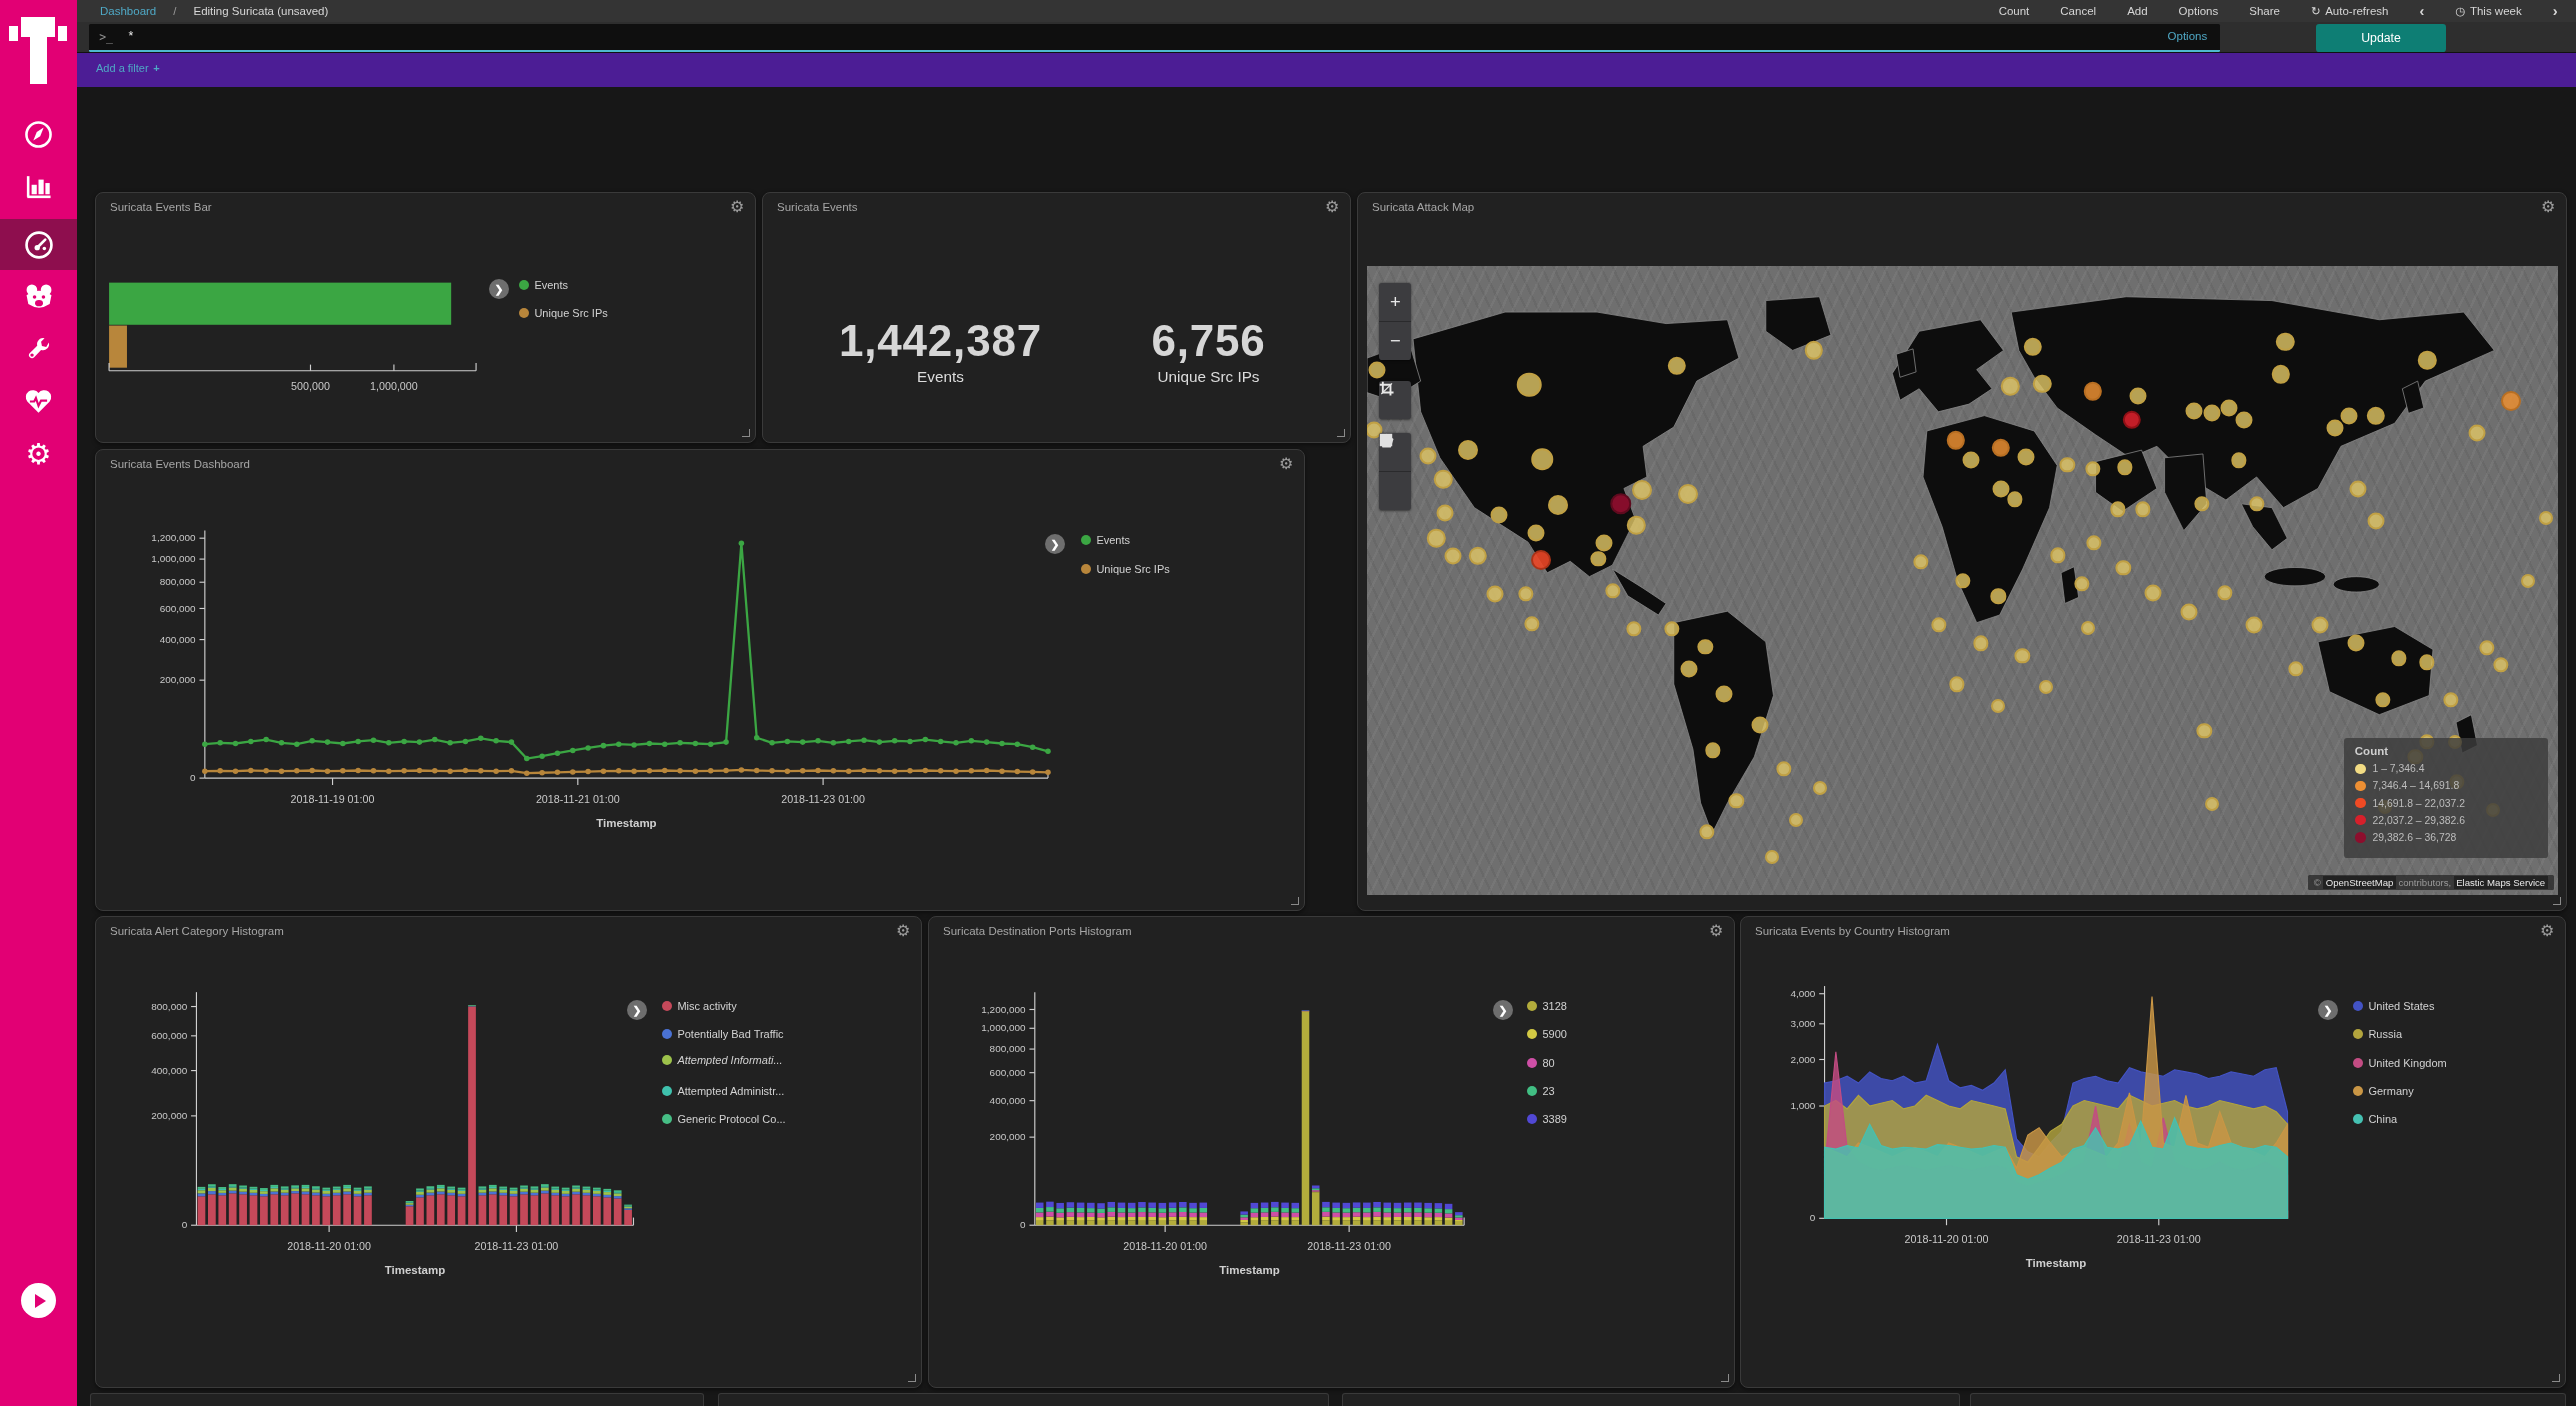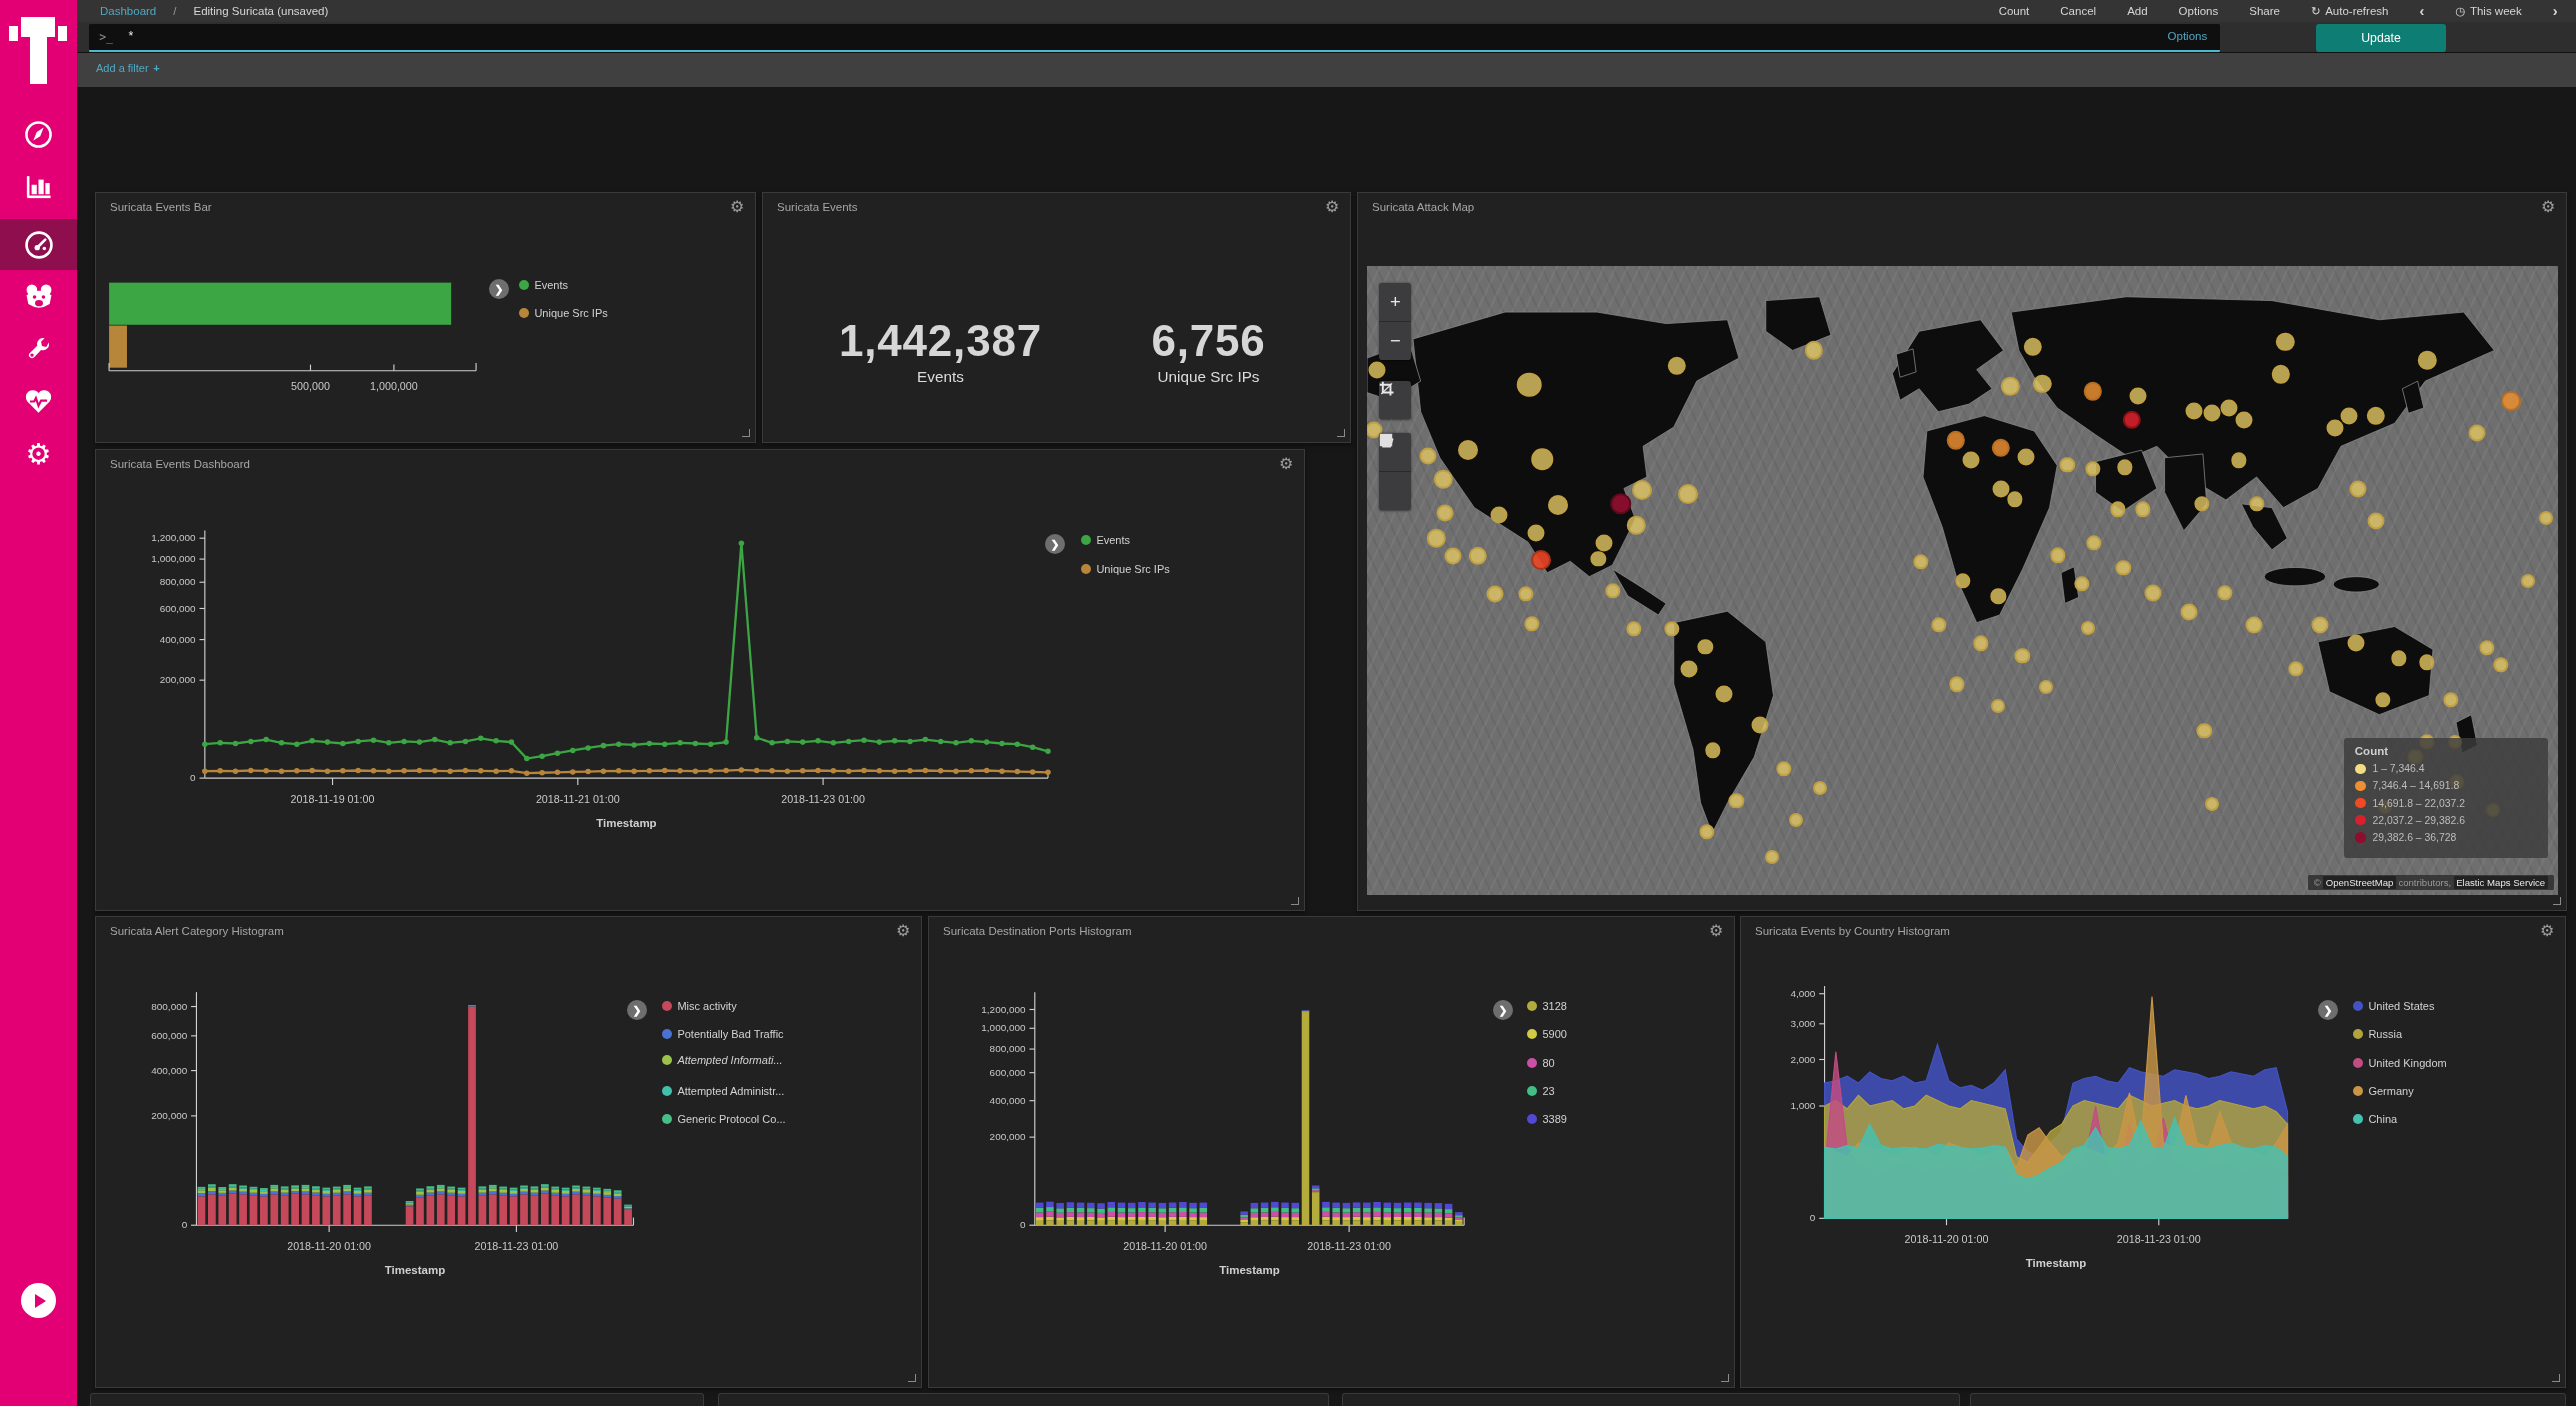--- a/index.html
+++ b/index.html
@@ -21,25 +21,25 @@
   .bc-sep{color:#9a9a9a;}
   #topmenu{margin-left:auto;display:flex;align-items:center;gap:31px;padding-right:18.4px;}
   .tm-item{cursor:pointer;white-space:nowrap;}
   .tm-ic{margin-right:4.6px;}
   #queryrow{position:absolute;left:77px;top:21.5px;width:2499px;height:31px;background:#2e2e2e;}
   #querybox{position:absolute;left:11.5px;top:2.3px;width:2131px;height:26px;background:#0f0f0f;border-radius:1.5px;border-bottom:2.3px solid #4EB8CE;}
   #queryprompt{position:absolute;left:10.7px;top:6.1px;color:#8f8f8f;font-family:"DejaVu Sans Mono",monospace;font-size:11.5px;}
   #queryvalue{position:absolute;left:40px;top:5.4px;color:#f0f0f0;font-size:12.3px;}
   #queryoptions{position:absolute;right:12.3px;top:6.1px;color:#4FA8C5;font-size:11.5px;cursor:pointer;}
   #updatebtn{position:absolute;left:2239px;top:2.3px;width:130px;height:28px;background:#0E7E74;border-radius:3.1px;color:#fff;font-size:12.3px;display:flex;align-items:center;justify-content:center;cursor:pointer;}
-  #filterrow{position:absolute;left:77px;top:52px;width:2499px;height:34px;background:#404040;border-top:0.8px solid #111;}
+  #filterrow{position:absolute;left:77px;top:52px;width:2499px;height:34px;background:#4c1d95;border-top:0.8px solid #111;}
   #addfilter{position:absolute;left:19px;top:9.2px;color:#4FA8C5;font-size:11px;cursor:pointer;}
   #addfilter b{font-weight:bold;margin-left:4.6px;}
   
-  .panel{position:absolute;background:#212121;border:0.8px solid #3a3a3a;border-radius:0;box-shadow:0 1.5px 4.6px rgba(0,0,0,.45);}
+  .panel{position:absolute;background:#212121;border:0.8px solid #3a3a3a;border-radius:8px;box-shadow:0 1.5px 4.6px rgba(0,0,0,.45);}
   .ph{position:absolute;left:14px;top:8.4px;font-size:11.5px;color:#a6a6a6;cursor:pointer;}
   .gear{position:absolute;right:10.7px;top:6.1px;color:#9c9c9c;font-size:16px;cursor:pointer;line-height:1;}
   .rsz{position:absolute;right:5.4px;bottom:5.4px;width:7px;height:7px;border-right:1.5px solid #8a8a8a;border-bottom:1.5px solid #8a8a8a;cursor:nwse-resize;}
   .chart{position:absolute;left:0;top:0;}
   .tick{fill:#c9c9c9;font-size:13px;}
   .ty{text-anchor:end;}
   .tx{text-anchor:middle;font-size:14px;}
   .axlabel{fill:#cfcfcf;font-size:15px;font-weight:bold;text-anchor:middle;}
   .axl{stroke:#cfcfcf;stroke-width:1.5;fill:none;}
   .lg-expand{position:absolute;width:20px;height:20px;border-radius:50%;background:#6e6e6e;color:#fff;font-weight:bold;font-size:10.7px;display:flex;align-items:center;justify-content:center;cursor:pointer;}

